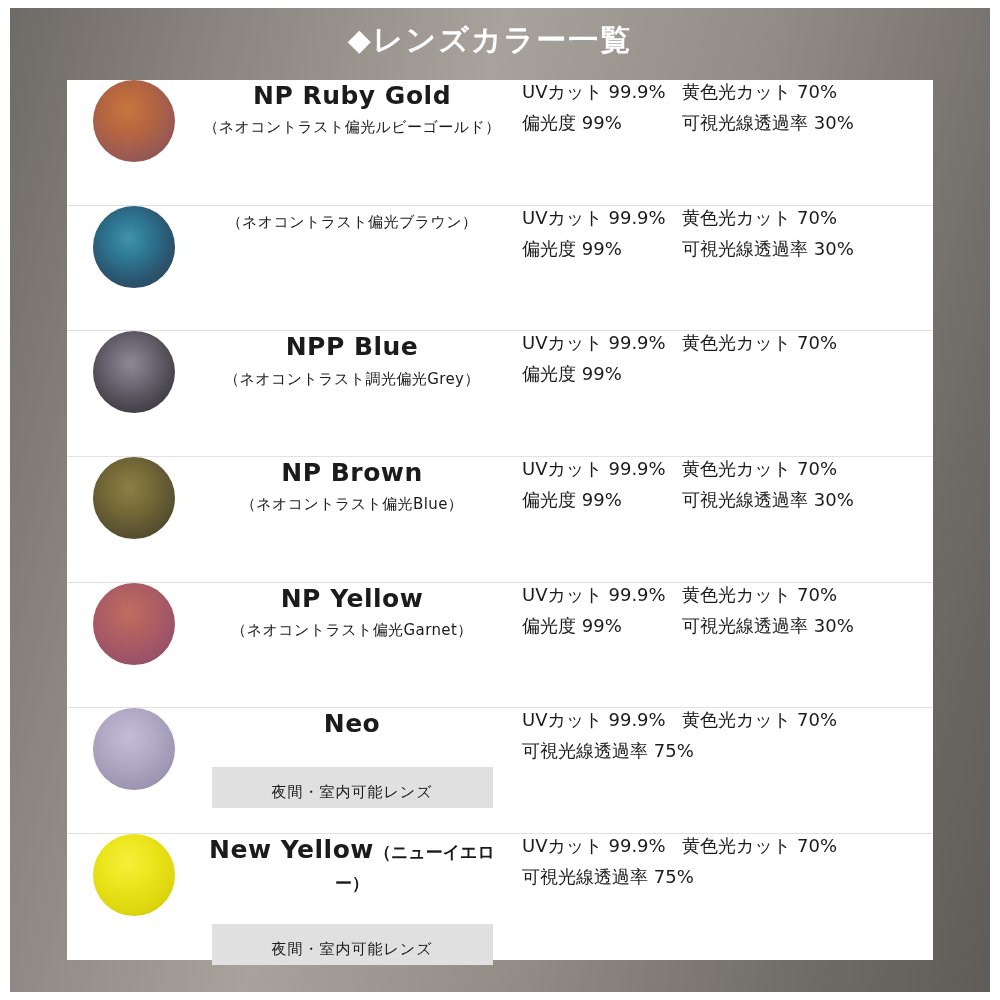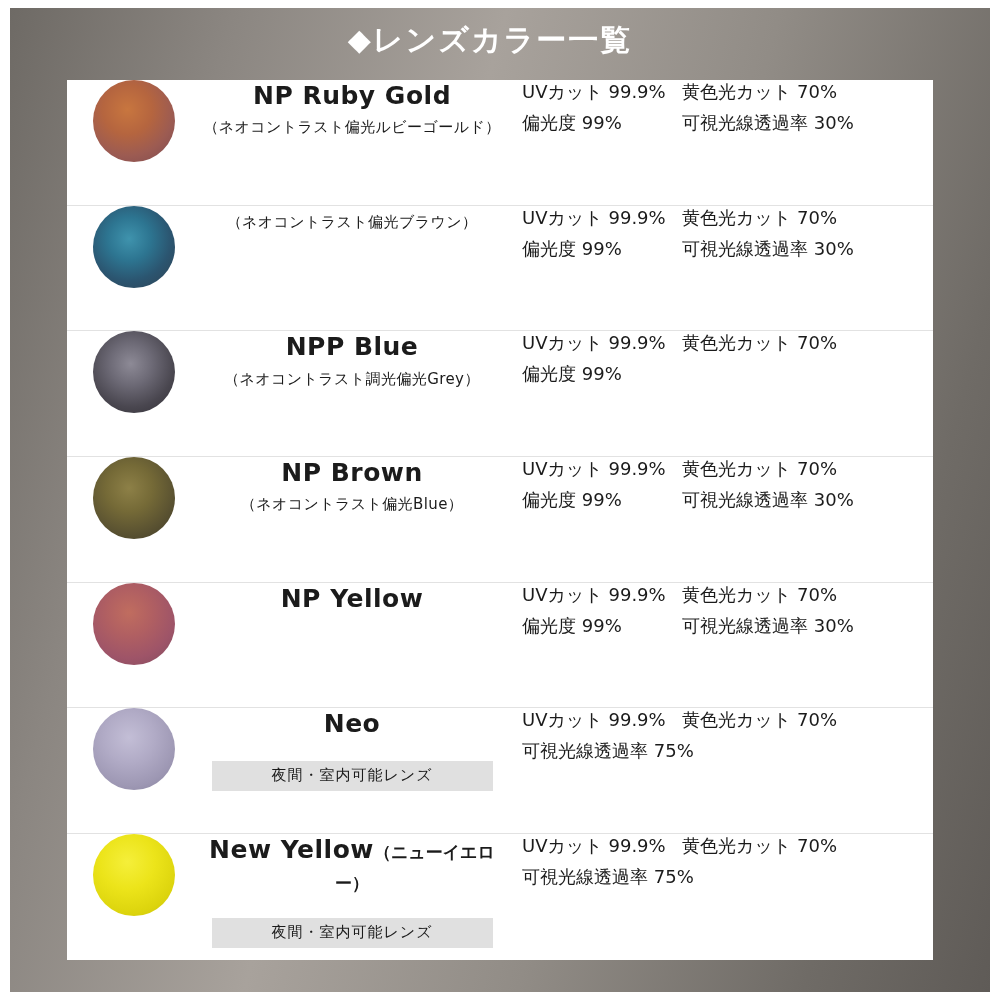--- a/index.html
+++ b/index.html
@@ -100,25 +100,25 @@
   }
   .name-jp {
     font-size: 15px;
     color: #1b1b1b;
     margin-top: 7px;
     letter-spacing: 0.4px;
     font-family: "DejaVu Sans", sans-serif;
   }
   .badge {
     display: inline-block;
-    margin-top: 21px;
+    margin-top: 27px;
     background: #e0e0e0;
     color: #1b1b1b;
     font-size: 15px;
-    padding: 5px 0 6px;
+    padding: 16px 0 6px;
     width: 281px;
     letter-spacing: 1px;
     font-family: Liberation Mono, monospace;
   }
   .spec-cell {
     flex: 1 1 auto;
     padding-left: 12px;
     box-sizing: border-box;
   }
   .spec-grid {
@@ -206,20 +206,21 @@
             <div>可視光線透過率 30%</div>
           </div>
         </div>
       </div>
       <div class="row">
         <div class="swatch-cell">
           <div class="swatch" style="background: radial-gradient(circle at 44% 36%, rgb(192, 109, 95) 0%, rgb(176, 95, 98) 34%, rgb(158, 84, 104) 66%, rgb(126, 74, 92) 100%);"></div>
         </div>
         <div class="name-cell">
           <div class="name-en">NP Yellow</div>
+          <div class="name-jp">（ネオコントラスト偏光Garnet）</div>
         </div>
         <div class="spec-cell">
           <div class="spec-grid">
             <div>UVカット 99.9%</div>
             <div>黄色光カット 70%</div>
             <div>偏光度 99%</div>
             <div>可視光線透過率 30%</div>
           </div>
         </div>
       </div>

